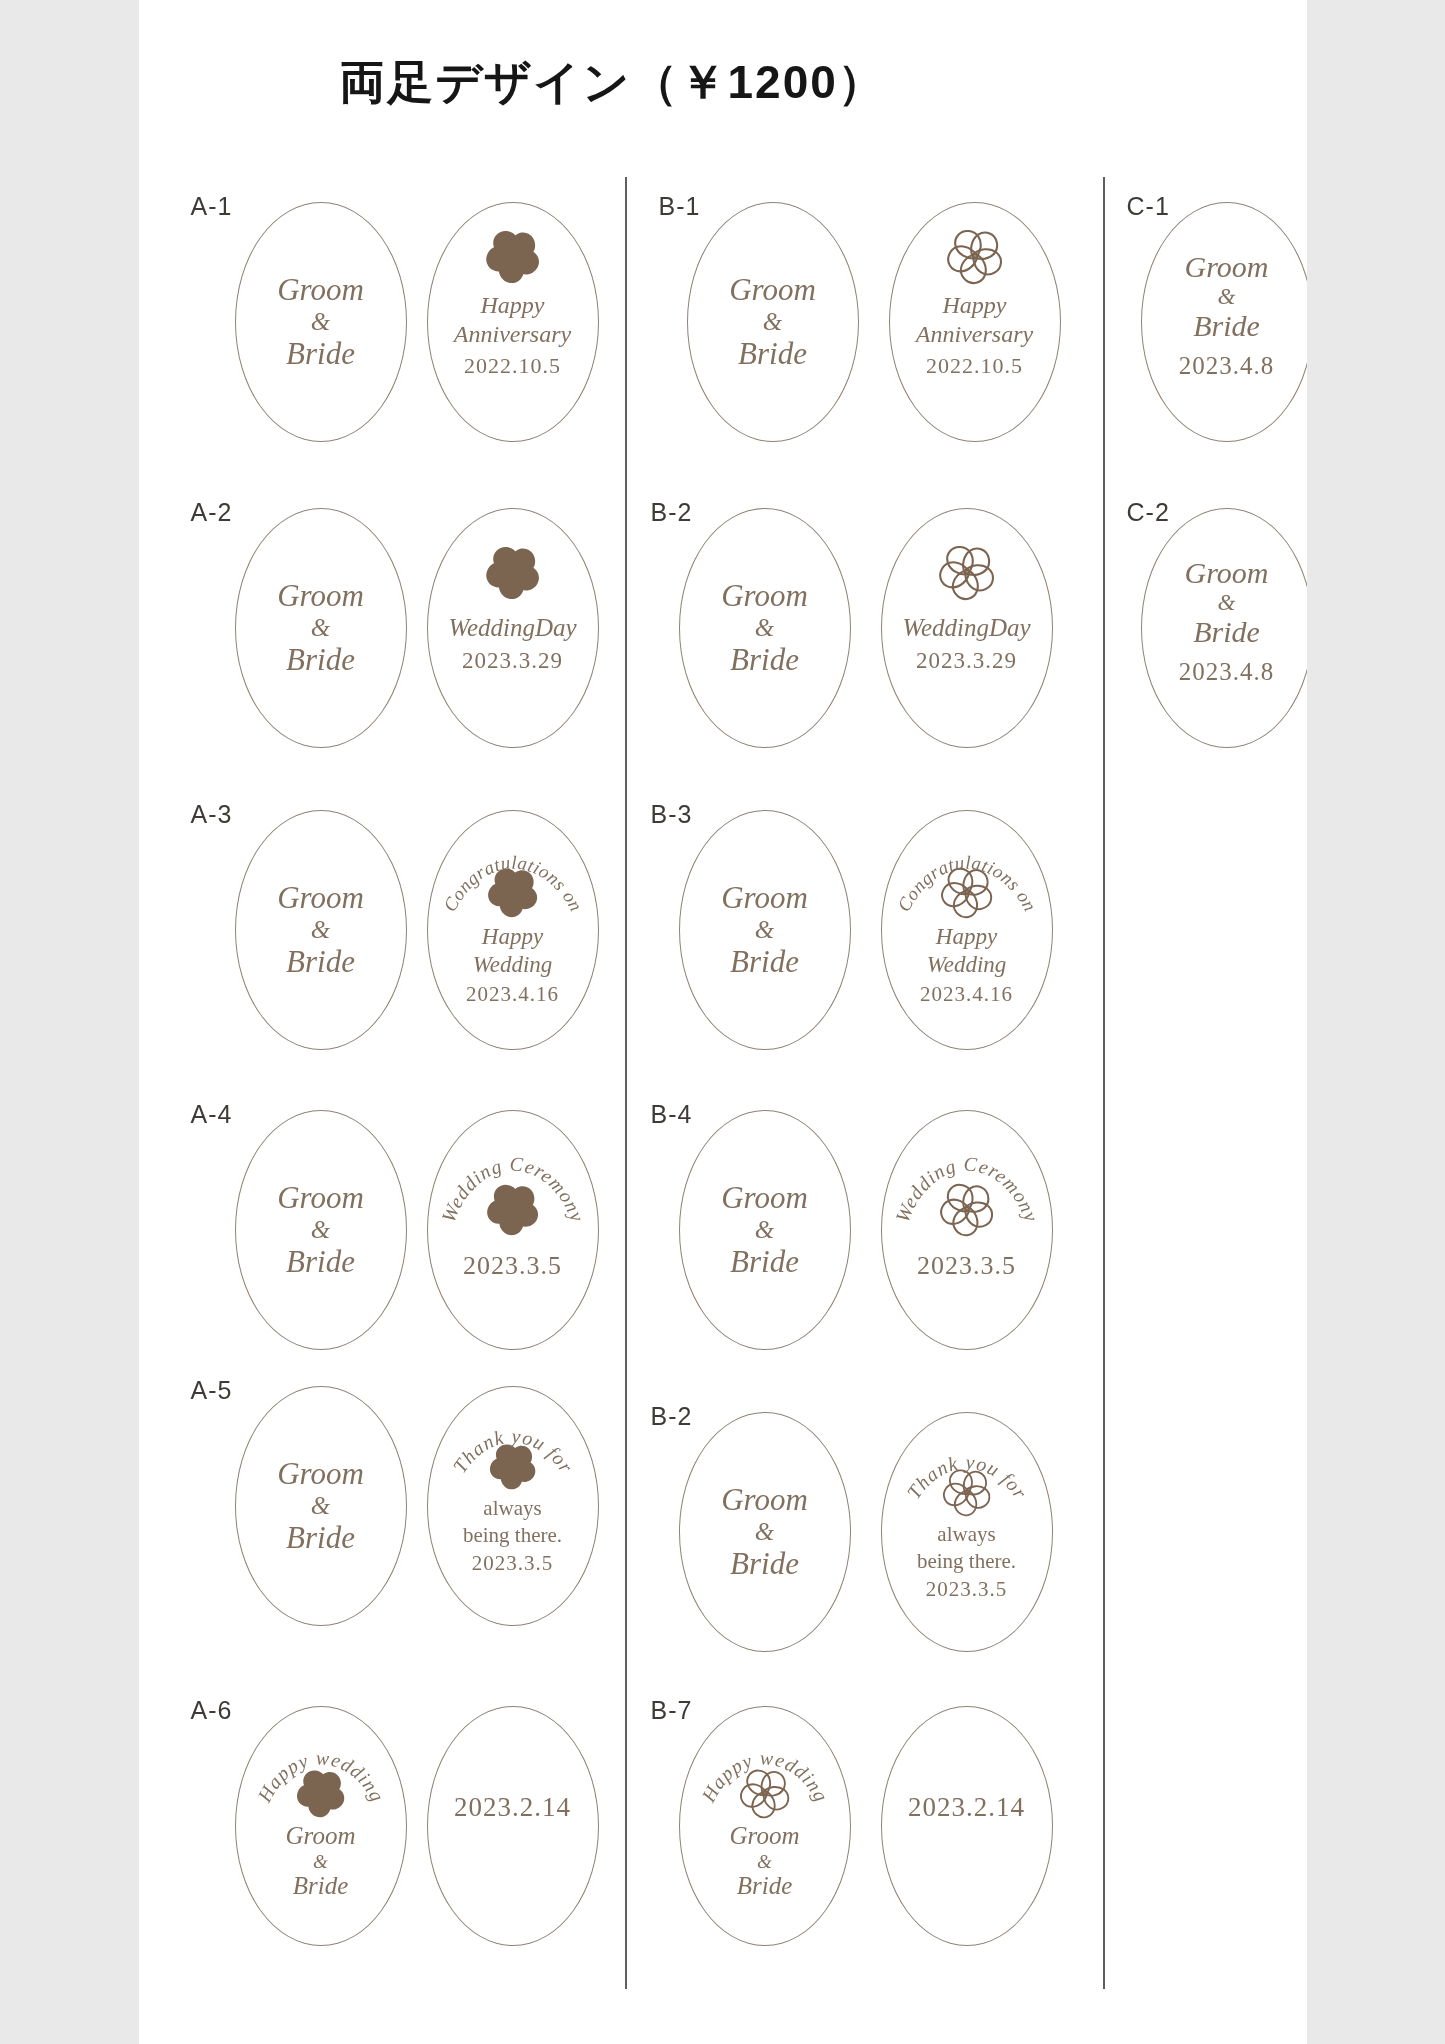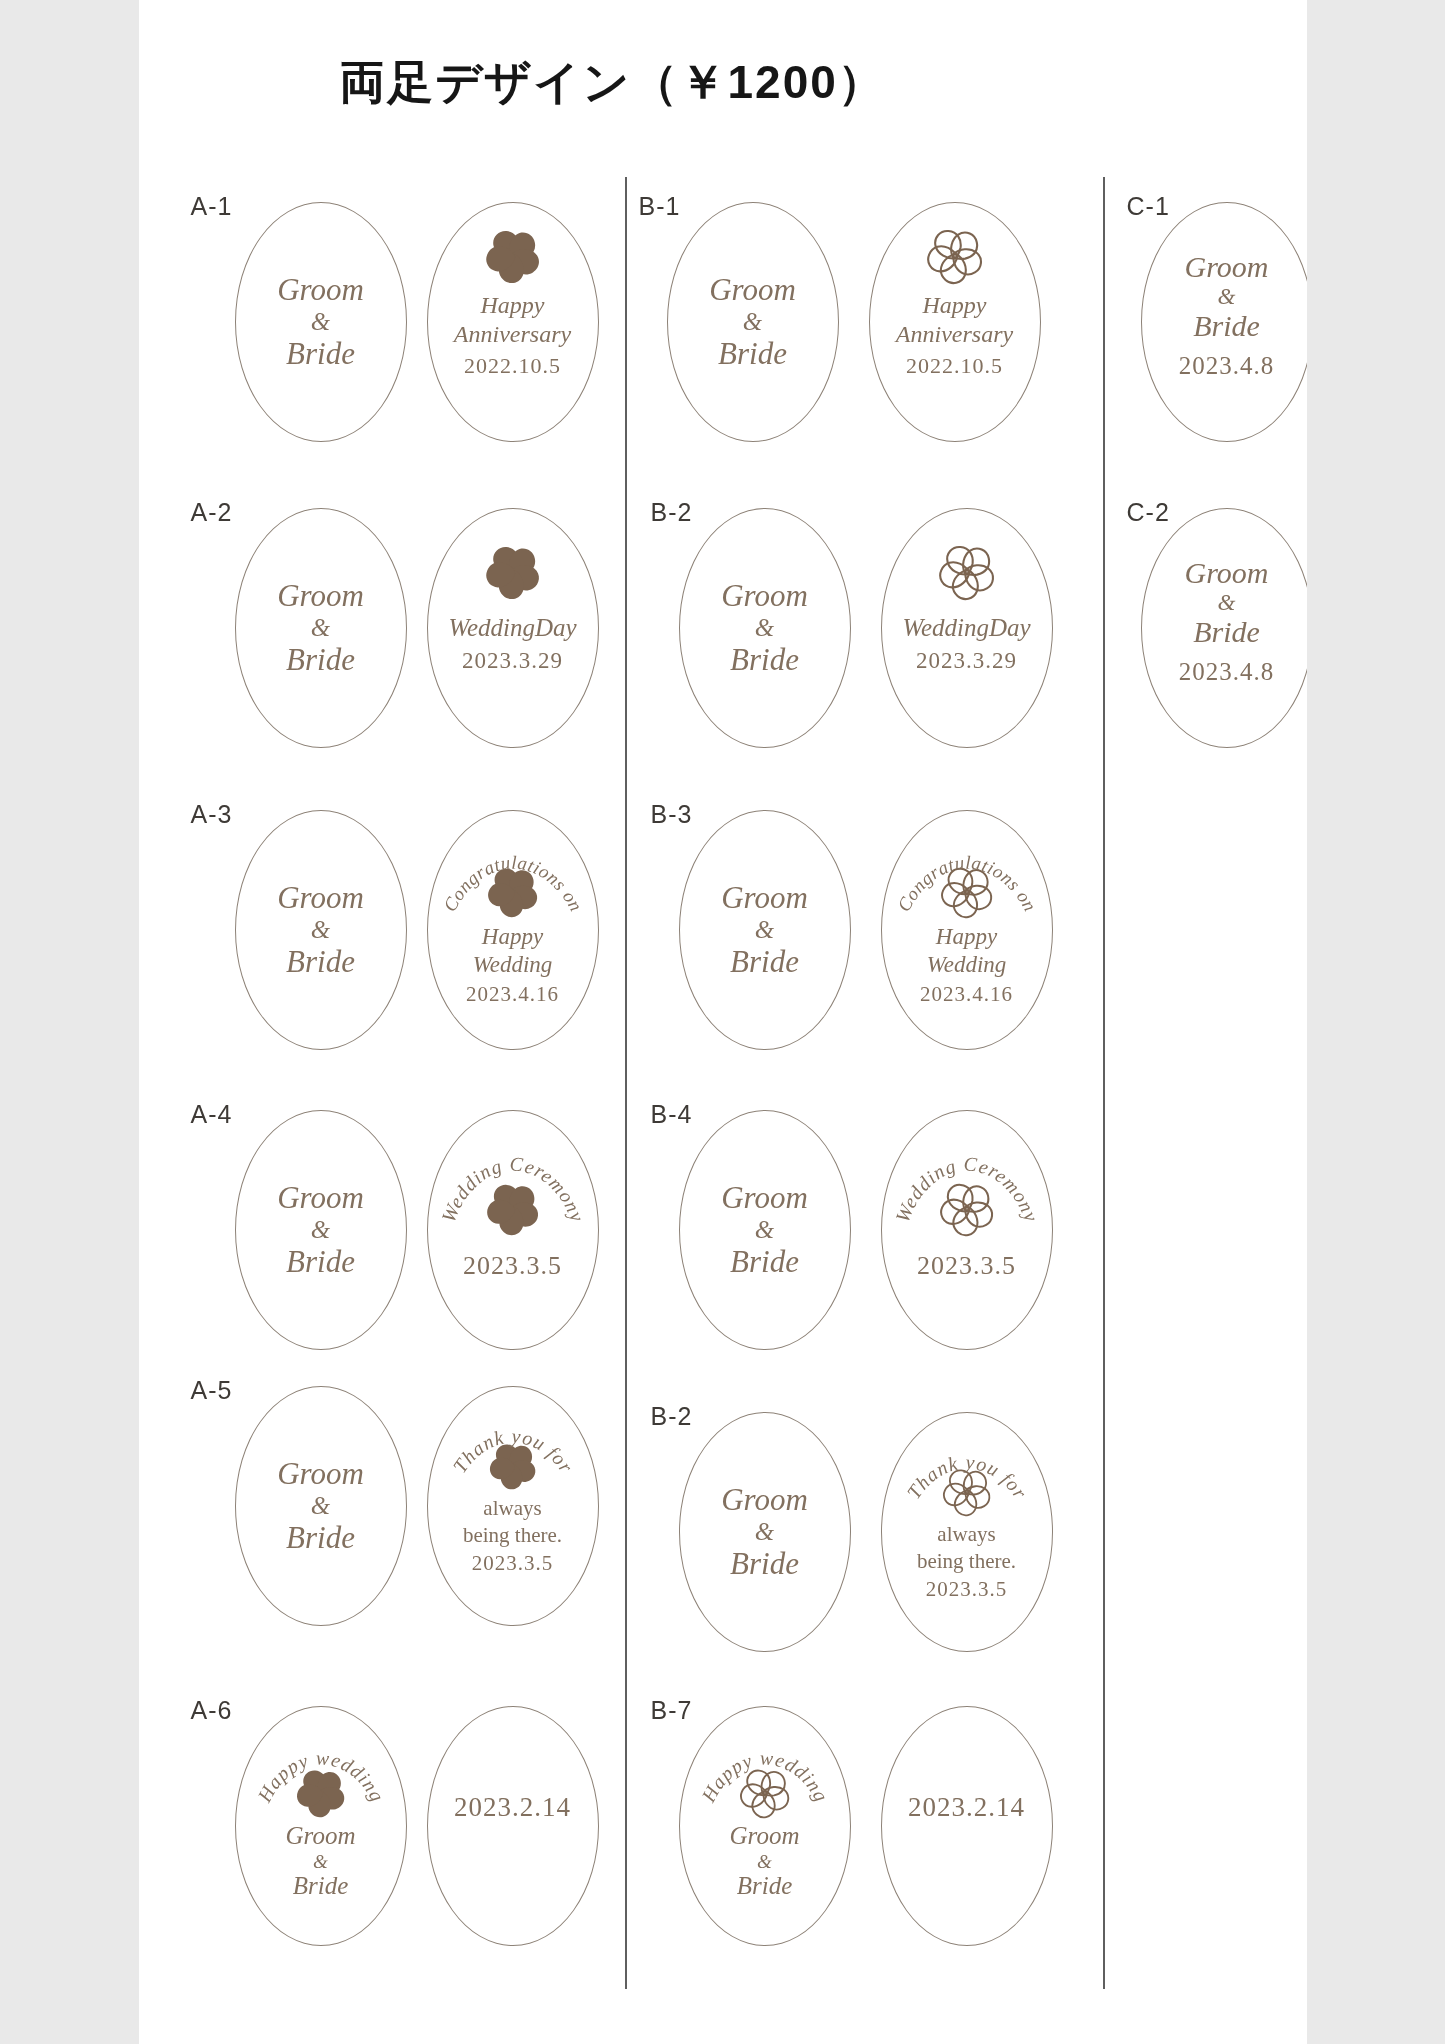--- a/index.html
+++ b/index.html
@@ -225,21 +225,21 @@
         </svg>
       <div class="scr" style="font-size:25px;margin-top:2px">Groom</div>
       <div class="scr" style="font-size:19px;margin:-2px 0">&amp;</div>
       <div class="scr" style="font-size:25px">Bride</div>
     </div>
     <div class="oval o2" style="justify-content:center">
       <div class="dt" style="font-size:27px;transform:translateY(-18px)">2023.2.14</div>
     </div>
   </section>
 
-  <section class="design col-b" style="left:500px;top:192px">
+  <section class="design col-b" style="left:520px;top:192px">
     <div class="dlabel">B-1</div>
     <div class="oval o1 names">
       <div class="scr" style="font-size:31px">Groom</div>
       <div class="scr" style="font-size:25px;margin:-2px 0">&amp;</div>
       <div class="scr" style="font-size:31px">Bride</div>
     </div>
     <div class="oval o2">
       <svg class="flower" style="width:58px;height:58px;margin-top:24px" viewBox="-36 -36 72 72">
           <use href="#flowerO" xlink:href="#flowerO"></use>
         </svg>

